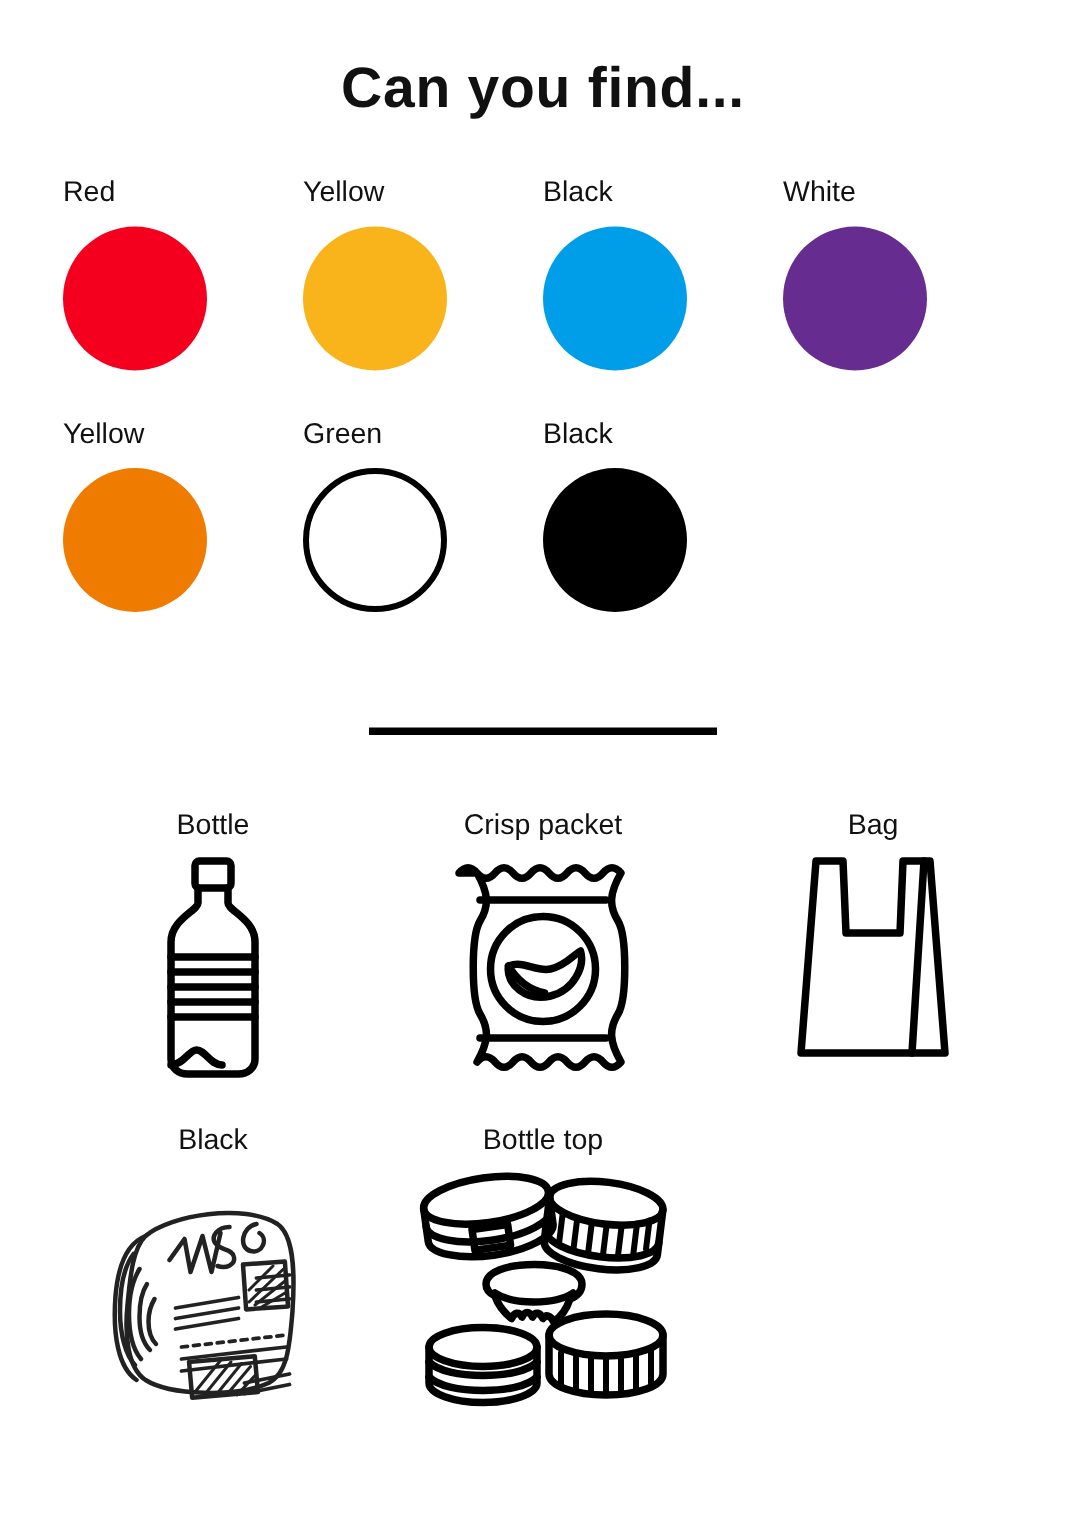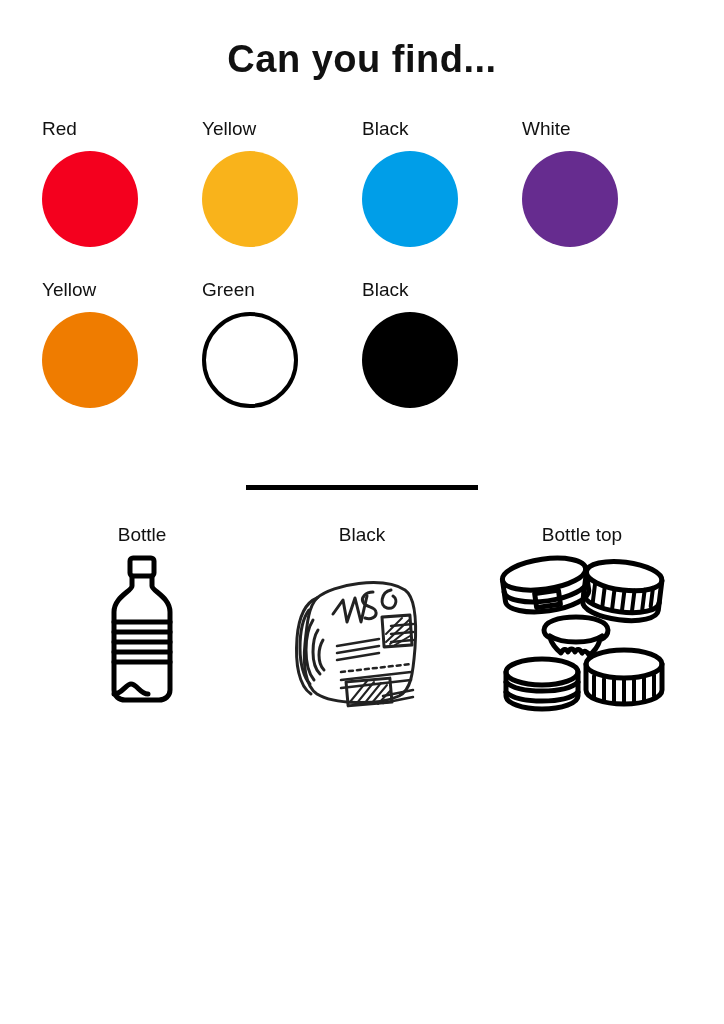--- a/index.html
+++ b/index.html
@@ -75,21 +75,21 @@
     top: 485px;
     left: 246px;
     width: 232px;
     height: 5px;
     background: #000000;
   }
 
   
   .item-grid {
     position: absolute;
-    top: 524px;
+    top: 540px;
     left: 32px;
     width: 660px;
     display: grid;
     grid-template-columns: repeat(3, 220px);
     grid-auto-rows: 210px;
   }
   .item-cell {
     display: flex;
     flex-direction: column;
     align-items: center;
@@ -174,21 +174,50 @@
             <line x1="8" y1="68" x2="64" y2="68"></line>
             <line x1="8" y1="78" x2="64" y2="78"></line>
             <line x1="8" y1="88" x2="64" y2="88"></line>
             <line x1="8" y1="98" x2="64" y2="98"></line>
             <line x1="8" y1="108" x2="64" y2="108"></line>
           </g>
         </svg>
       </div>
     </div>
 
-
+    <div class="item-cell">
+      <div class="item-label">Crisp packet</div>
+      <div class="item-art">
+        <svg width="128" height="150" viewBox="0 0 128 150">
+          <g fill="none" stroke="#000" stroke-width="5" stroke-linejoin="round" stroke-linecap="round">
+            <path d="M8 12 q6 -7 12 0 q6 7 12 0 q6 -7 12 0 q6 7 12 0 q6 -7 12 0 q6 7 12 0 q6 -7 12 0 q6 7 12 0 q6 -7 12 0
+                     c-8 14 -8 22 -2 32 c6 10 6 52 0 62 c-6 10 -6 18 2 32
+                     q-6 7 -12 0 q-6 -7 -12 0 q-6 7 -12 0 q-6 -7 -12 0 q-6 7 -12 0 q-6 -7 -12 0 q-6 7 -12 0 q-6 -7 -12 0
+                     c8 -14 8 -22 2 -32 c-6 -10 -6 -52 0 -62 c6 -10 6 -18 -2 -32 Z"></path>
+            <line x1="22" y1="30" x2="106" y2="30"></line>
+            <line x1="22" y1="122" x2="106" y2="122"></line>
+            <circle cx="64" cy="76" r="35"></circle>
+            <path d="M41 74 c10 -4 18 4 28 2 c10 -2 16 -10 20 -12 c3 10 -4 26 -20 30 c-16 4 -30 -8 -28 -20 Z"></path>
+            <path d="M41 74 c6 10 14 16 24 18"></path>
+          </g>
+        </svg>
+      </div>
+    </div>
+
+    <div class="item-cell">
+      <div class="item-label">Bag</div>
+      <div class="item-art">
+        <svg width="104" height="142" viewBox="0 0 104 142">
+          <g fill="none" stroke="#000" stroke-width="5" stroke-linejoin="round" stroke-linecap="round">
+            <path d="M14 4 h18 l2 48 h36 l2 -48 h18 l10 128 h-96 Z"></path>
+            <path d="M86 4 l-8 128"></path>
+          </g>
+        </svg>
+      </div>
+    </div>
 
 
     <div class="item-cell row2">
       <div class="item-label">Black</div>
       <div class="item-art">
         <svg width="150" height="160" viewBox="0 0 150 160">
           <g fill="none" stroke="#222" stroke-width="3" stroke-linejoin="round" stroke-linecap="round">
             <path d="M30 44 c16 -14 66 -22 88 -8 c10 7 12 28 10 58 c-2 26 -4 42 -16 48 c-22 10 -66 8 -82 -2
                      c-12 -8 -14 -30 -12 -50 c2 -22 4 -38 12 -46 Z"></path>
             <path d="M30 44 c-10 4 -18 16 -20 40 c-2 26 2 48 14 56"></path>

